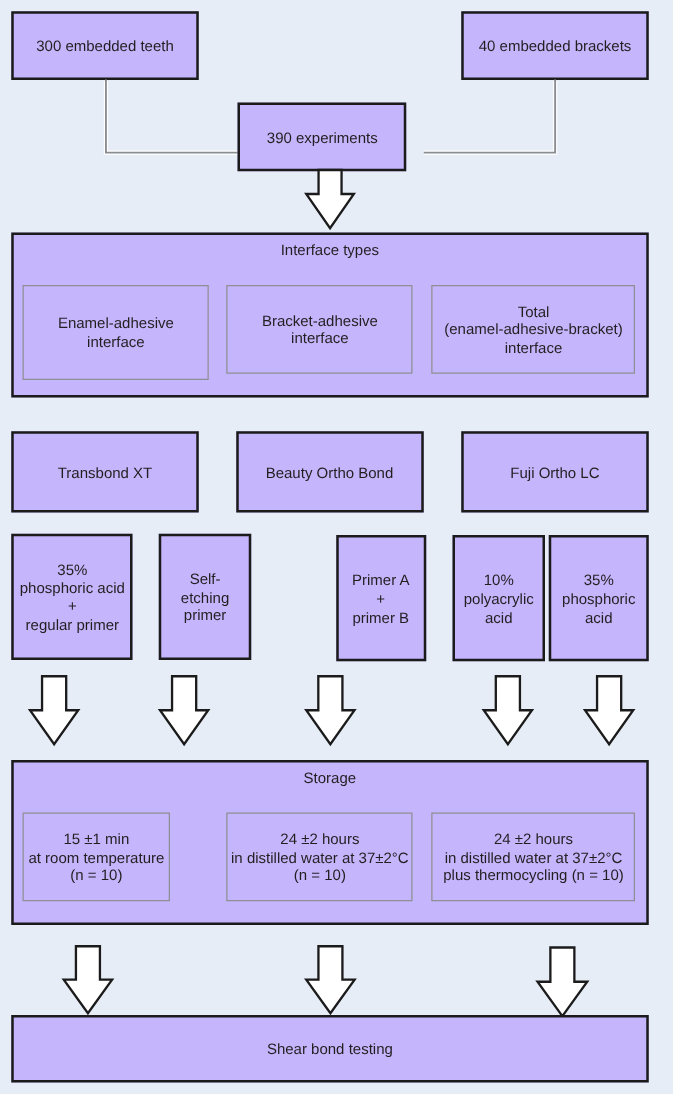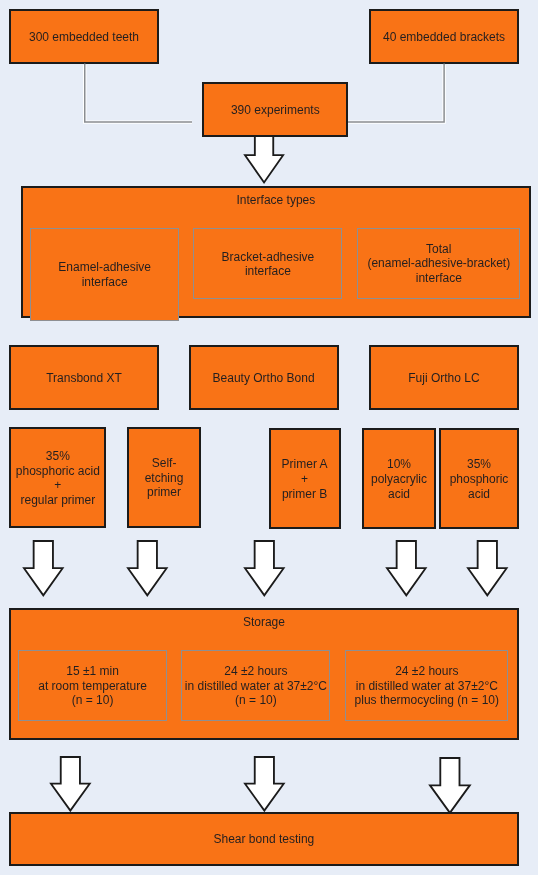--- a/index.html
+++ b/index.html
@@ -9,21 +9,21 @@
     background:#e7edf7;
     font-family:"Liberation Sans", sans-serif;
     color:#231f20;
     overflow:hidden;
     -webkit-font-smoothing:antialiased;
   }
   #root{position:relative;width:538px;height:875px;}
 
   .box, .group, .subbox{
     position:absolute;
-    background:#f97316;
+    background:#c4b5fd;
     box-sizing:border-box;
   }
   .box{border:2px solid #1b1b1b;}
   .group{border:2px solid #1b1b1b;}
   .subbox{border:1.5px solid #8e8f92;}
 
   .box .lbl, .subbox .lbl{
     position:absolute;left:-20px;right:-20px;top:50%;
     transform:translateY(calc(-50% + 0.6px));
     text-align:center;
@@ -53,31 +53,31 @@
     <div class="lbl">40 embedded brackets</div>
   </div>
 
   <svg style="position:absolute;left:0;top:0;overflow:visible;" width="538" height="200">
     <path d="M84.75,65 L84.75,122.1 L192,122.1" fill="none" stroke="#ffffff" stroke-width="3.4"></path>
     <path d="M444.1,65 L444.1,122.1 L339,122.1" fill="none" stroke="#ffffff" stroke-width="3.4"></path>
     <path d="M84.75,63.5 L84.75,122.1 L192,122.1" fill="none" stroke="#8a8d91" stroke-width="1.5"></path>
     <path d="M444.1,63.5 L444.1,122.1 L339,122.1" fill="none" stroke="#8a8d91" stroke-width="1.5"></path>
   </svg>
 
-  <div class="box" style="left:190.3px;top:82.3px;width:146px;height:55.1px;margin-left:12px;">
+  <div class="box" style="left:190.3px;top:82.3px;width:135px;height:55.1px;">
     <div class="lbl">390 experiments</div>
   </div>
 
   <svg class="arrow" style="left:245.1px;top:136.2px;" width="38.1" height="47.3" viewBox="0 0 38.1 47.3">
     <polygon points="9.85,0 28.25,0 28.25,19.2 38.1,19.2 19.05,46.5 0,19.2 9.85,19.2"></polygon>
   </svg>
 
-  <div class="group" style="left:9px;top:185.6px;width:509.8px;height:132.4px;margin-left:12px;">
+  <div class="group" style="left:9px;top:185.6px;width:509.8px;height:132.4px;">
     <div class="grouptitle" style="top:4.2px;">Interface types</div>
-    <div class="subbox" style="left:7.1px;top:40.1px;width:149.2px;height:93px;">
+    <div class="subbox" style="left:7.1px;top:40.1px;width:149.2px;height:76px;">
       <div class="lbl">Enamel-adhesive
 interface</div>
     </div>
     <div class="subbox" style="left:170.3px;top:40.1px;width:149.2px;height:71.7px;padding-left:45px;">
       <div class="lbl">Bracket-adhesive
 interface</div>
     </div>
     <div class="subbox" style="left:334.3px;top:40.1px;width:163.0px;height:71.7px;">
       <div class="lbl">Total
 (enamel-adhesive-bracket)
@@ -133,21 +133,21 @@
   </svg>
   <svg class="arrow" style="left:387.4px;top:540.8px;" width="38.6" height="54.4" viewBox="0 0 38.6 54.4">
     <polygon points="9.65,0 28.95,0 28.95,27.2 38.6,27.2 19.3,54.4 0,27.2 9.65,27.2"></polygon>
   </svg>
   <svg class="arrow" style="left:467.7px;top:540.8px;" width="38.6" height="54.4" viewBox="0 0 38.6 54.4">
     <polygon points="9.65,0 28.95,0 28.95,27.2 38.6,27.2 19.3,54.4 0,27.2 9.65,27.2"></polygon>
   </svg>
 
   <div class="group" style="left:9px;top:607.6px;width:509.8px;height:132.6px;">
     <div class="grouptitle" style="top:4.2px;">Storage</div>
-    <div class="subbox" style="left:7.1px;top:40.3px;width:149px;height:71.5px;">
+    <div class="subbox" style="left:7.1px;top:40.3px;width:118px;height:71.5px;">
       <div class="lbl">15 ±1 min
 at room temperature
 (n = 10)</div>
     </div>
     <div class="subbox" style="left:170.3px;top:40.3px;width:149.2px;height:71.5px;">
       <div class="lbl">24 ±2 hours
 in distilled water at 37±2°C
 (n = 10)</div>
     </div>
     <div class="subbox" style="left:334.3px;top:40.3px;width:163.0px;height:71.5px;">

